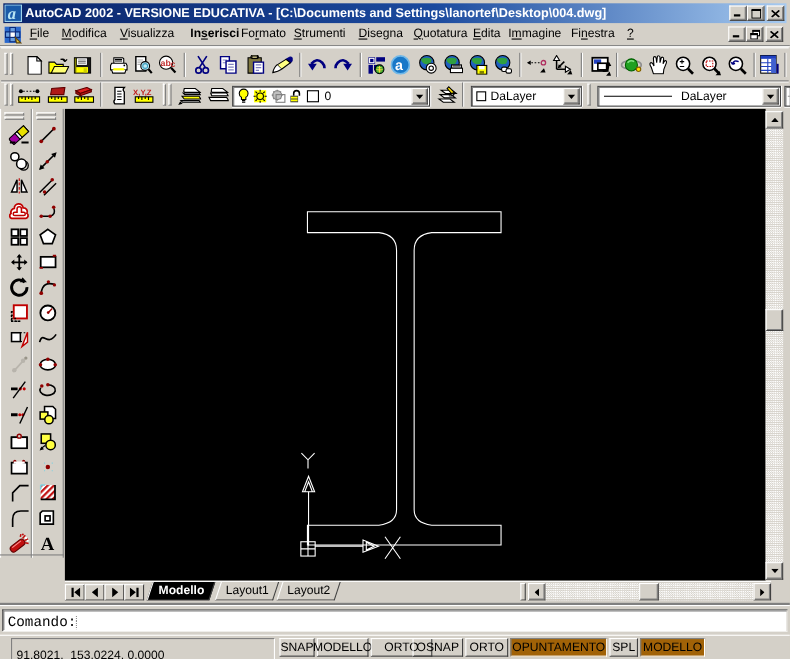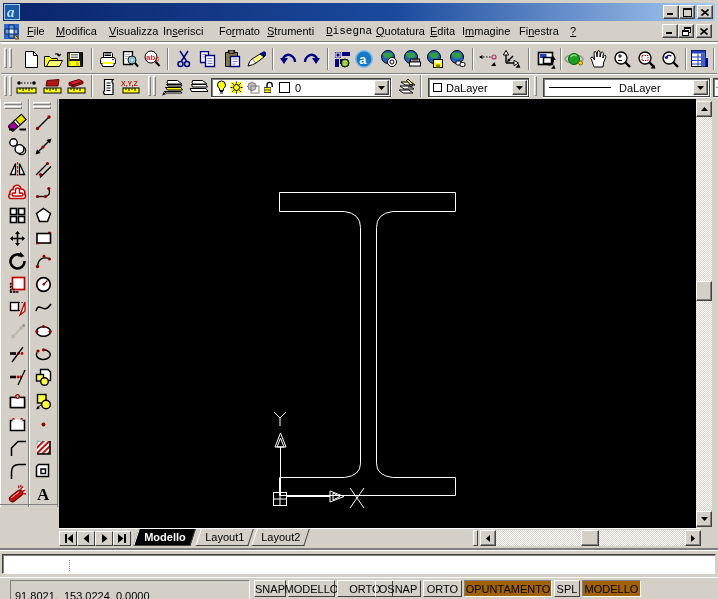--- a/index.html
+++ b/index.html
@@ -53,20 +53,21 @@
 </style>
 </head>
 <body>
 <div id="win">
   <div id="titlebar">
     <svg width="16" height="16" viewBox="0 0 16 16" style="margin-left:1px;">
         <rect width="16" height="16" fill="#1a5aa8"></rect>
         <rect x="0.5" y="0.5" width="15" height="15" fill="none" stroke="#9ed2ec"></rect>
         <text x="3" y="13" font-family="Liberation Serif" font-size="15" font-style="italic" font-weight="bold" fill="#b8e4f4">a</text>
       </svg>
+    <span class="ttext">AutoCAD 2002 - VERSIONE EDUCATIVA - [C:\Documents and Settings\lanortef\Desktop\004.dwg]</span>
   </div>
   <div class="winbtn" style="left:663px;top:5px;">
       <svg width="8" height="8" viewBox="0 0 8 8">
         <rect x="0" y="5" width="6" height="2" fill="#000"></rect>
       </svg>
     </div>
   <div class="winbtn" style="left:679px;top:5px;">
       <svg width="9" height="9" viewBox="0 0 9 9">
         <rect x="0.5" y="1.5" width="8" height="7" fill="none" stroke="#000"></rect>
         <rect x="0" y="0" width="9" height="2" fill="#000"></rect>
@@ -81,24 +82,24 @@
   <div id="menubar">
     <svg width="16" height="16" viewBox="0 0 16 16" style="position:absolute;left:1px;top:2px;">
         <rect width="15" height="15" x="0" y="0" fill="#2a68cc"></rect>
         <path d="M1 5 h4 v-4 h5 v4 h4 v5 h-4 v4 h-5 v-4 h-4 z" fill="#6aa0e0" stroke="#08287a" stroke-width="1"></path>
         <rect x="5" y="5" width="5" height="5" fill="#fff" stroke="#08287a"></rect>
         <path d="M10 10 L14 14 L15 15 L11 15 Z" fill="#e8c840" stroke="#604810"></path>
       </svg>
     <span class="m" style="left:24px;"><u>F</u>ile</span>
       <span class="m" style="left:53px;"><u>M</u>odifica</span>
       <span class="m" style="left:106px;"><u>V</u>isualizza</span>
-      <span class="m" style="left:160px;">In<u>s</u>erisci</span>
+      <span class="m" style="left:170px;font-weight:bold;">In<u>s</u>erisci</span>
       <span class="m" style="left:216px;">Fo<u>r</u>mato</span>
       <span class="m" style="left:264px;"><u>S</u>trumenti</span>
-      <span class="m" style="left:323px;font-family:Liberation Mono, monospace;"><u>D</u>isegna</span>
+      <span class="m" style="left:323px;"><u>D</u>isegna</span>
       <span class="m" style="left:373px;"><u>Q</u>uotatura</span>
       <span class="m" style="left:427px;"><u>E</u>dita</span>
       <span class="m" style="left:459px;">I<u>m</u>magine</span>
       <span class="m" style="left:516px;">Fi<u>n</u>estra</span>
       <span class="m" style="left:567px;"><u>?</u></span>
   </div>
   <div class="winbtn" style="left:662px;top:24px;">
       <svg width="8" height="8" viewBox="0 0 8 8">
         <rect x="0" y="5" width="6" height="2" fill="#000"></rect>
       </svg>
@@ -810,20 +811,21 @@
         <svg width="4" height="7" viewBox="0 0 4 7">
           <path d="M4 3.5 L0 0 L0 7 Z" fill="#000"></path>
         </svg>
       </div>
   </div>
 
   <div id="cmdarea">
     <div style="position:absolute;left:0;top:2px;width:718px;height:1.5px;background:#808080;"></div>
     <div style="position:absolute;left:0;top:4px;width:718px;height:1px;background:#fff;"></div>
     <div id="cmdbox">
+        <div class="ctext">Comando:</div>
         <div style="position:absolute;left:66px;top:5px;width:1px;height:12px;background:repeating-linear-gradient(#909090 0 1px, #fff 1px 2px);"></div>
       </div>
   </div>
 
   <div id="statusbar">
     <div class="spanel" style="left:10px;width:240px;">91.8021,&nbsp; 153.0224, 0.0000</div>
     <div class="sbx" style="left:254px;width:32px;">SNAP</div>
     <div class="sbx" style="left:288px;width:47px;">MODELLO</div>
     <div class="sbx" style="left:337px;width:56px;">ORTO</div>
     <div class="sbx" style="left:375px;width:46px;">OSNAP</div>

